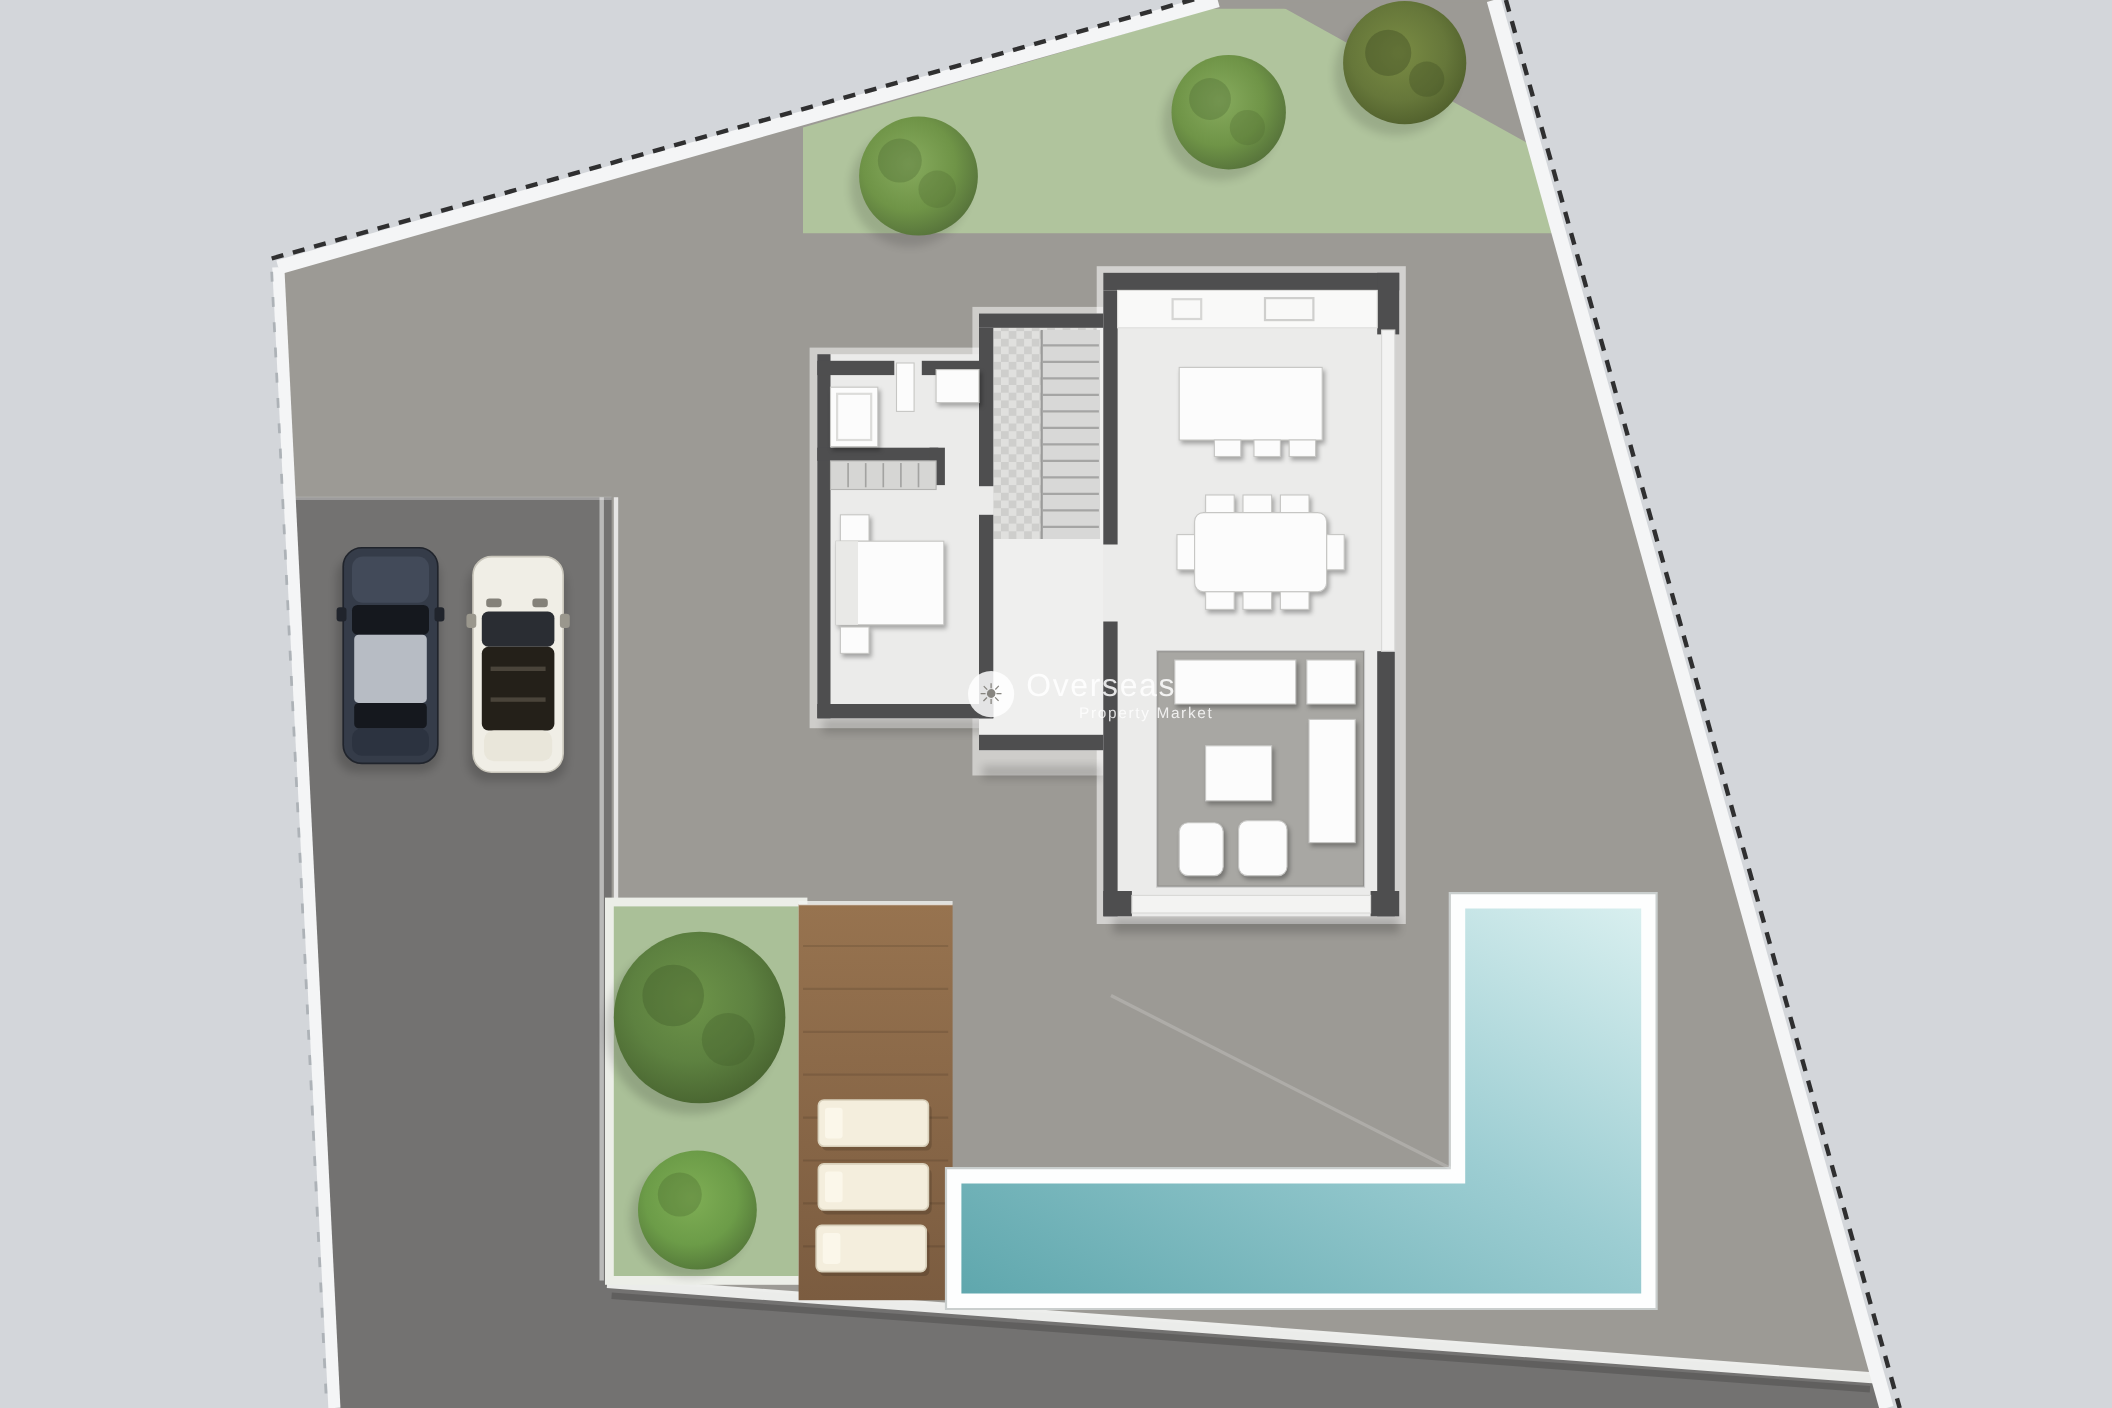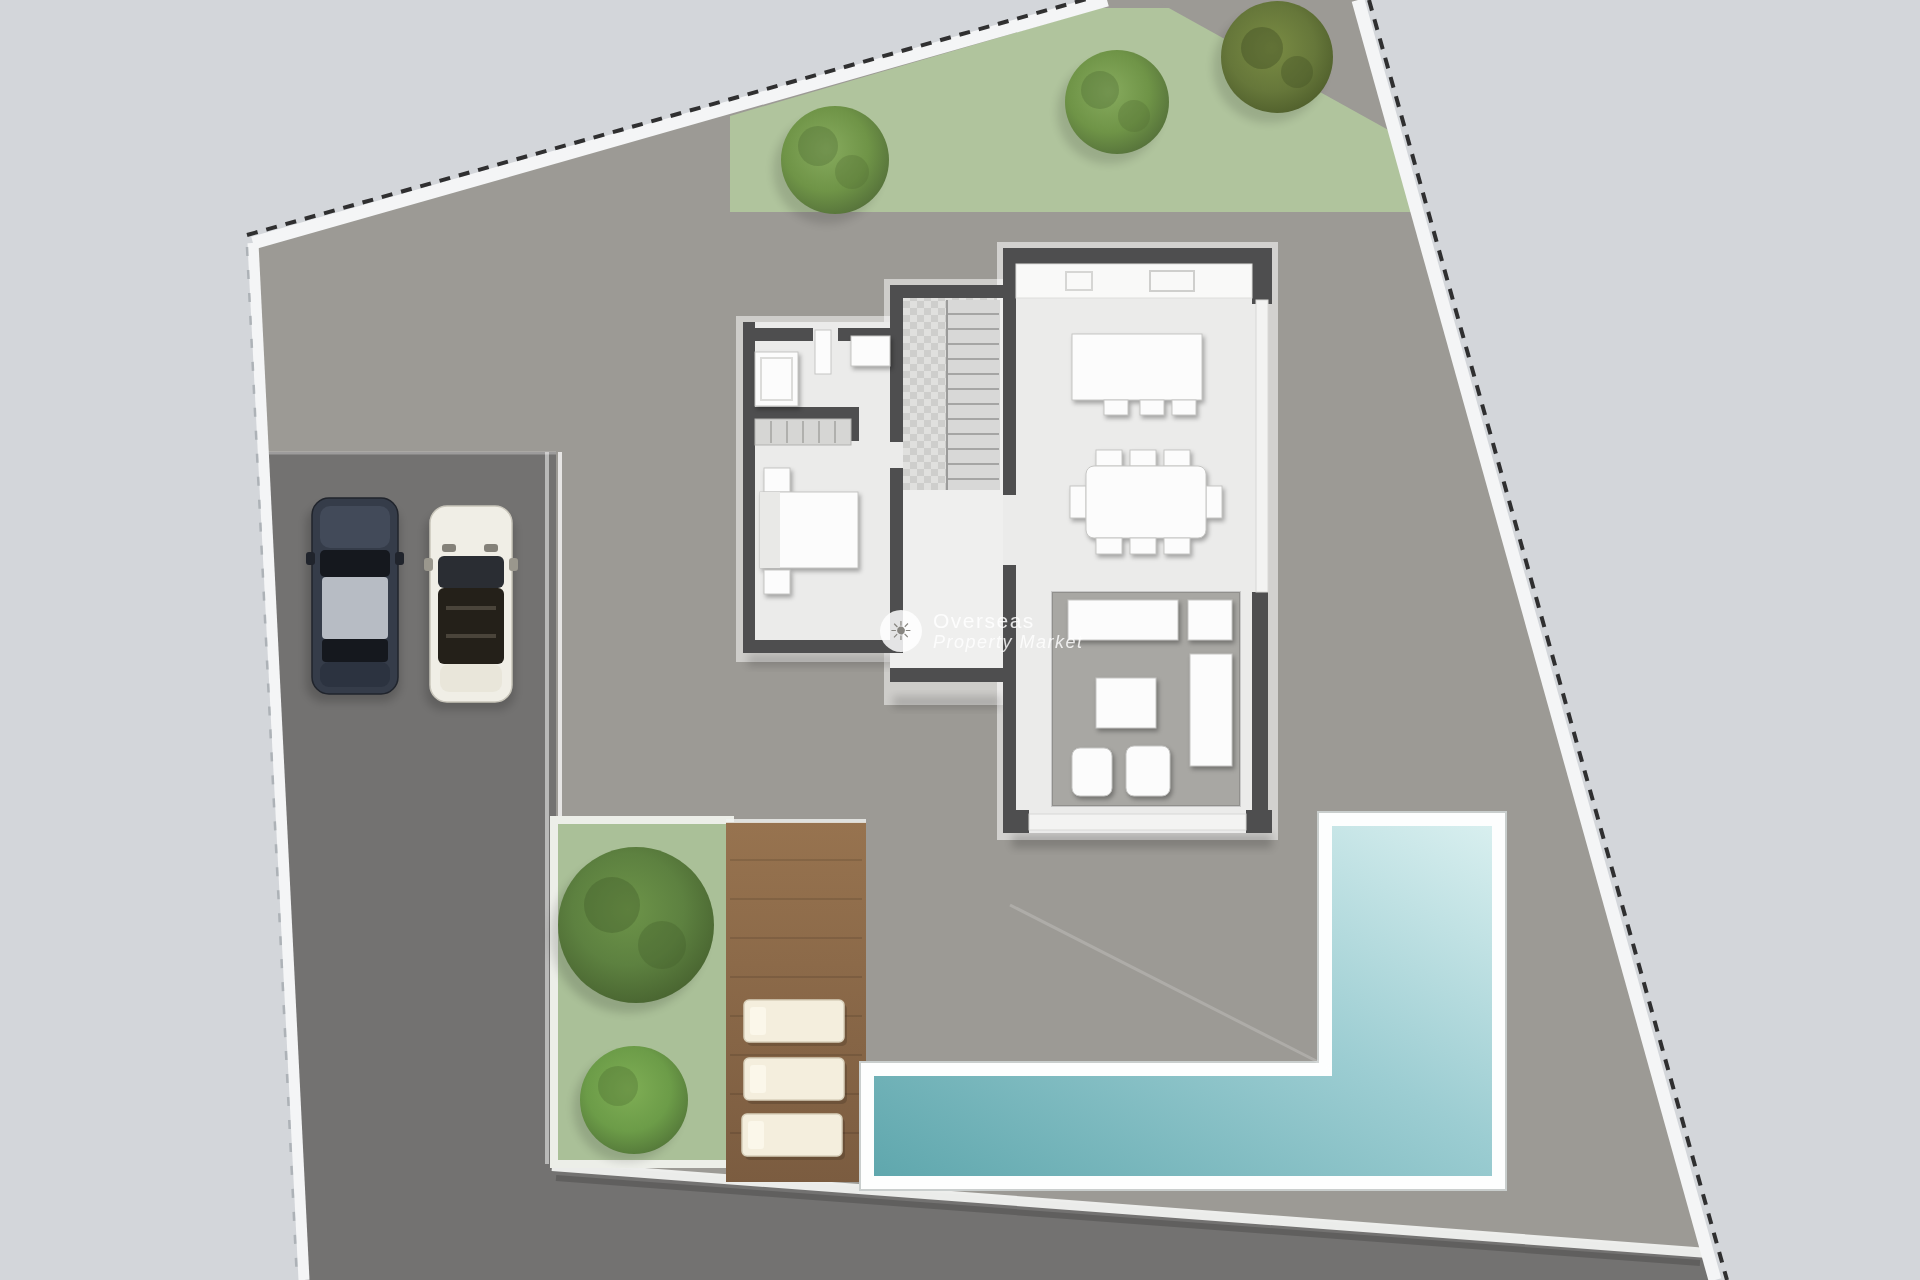--- a/index.html
+++ b/index.html
@@ -42,26 +42,26 @@
     pointer-events:none;
   }
   .wm-icon{
     width:42px;height:42px;border-radius:50%;
     background:rgba(255,255,255,.85);
     display:flex;align-items:center;justify-content:center;
     color:rgba(130,128,122,.95);font-size:26px;line-height:1;
   }
   .wm-text{display:flex;flex-direction:column;}
   .wm-line1{
-    font-size:21px;font-weight:300;letter-spacing:1.5px;
+    font-size:29px;font-weight:300;letter-spacing:1.5px;
     color:rgba(255,255,255,.85);line-height:1.0;
   }
   .wm-line2{
-    font-size:18px;font-style:italic;font-weight:300;letter-spacing:1.5px;
-    color:rgba(255,255,255,.82);line-height:1.1;margin-top:2px;
+    font-size:14px;font-weight:300;letter-spacing:1.5px;
+    color:rgba(255,255,255,.82);line-height:1.1;margin-top:2px;margin-left:48px;
   }
 </style>
 </head>
 <body>
 
 <div class="stage">
 <svg width="1920" height="1280" viewBox="0 0 1920 1280">
   <defs>
     <filter id="soft" x="-50%" y="-50%" width="200%" height="200%">
       <feGaussianBlur stdDeviation="4"></feGaussianBlur>

